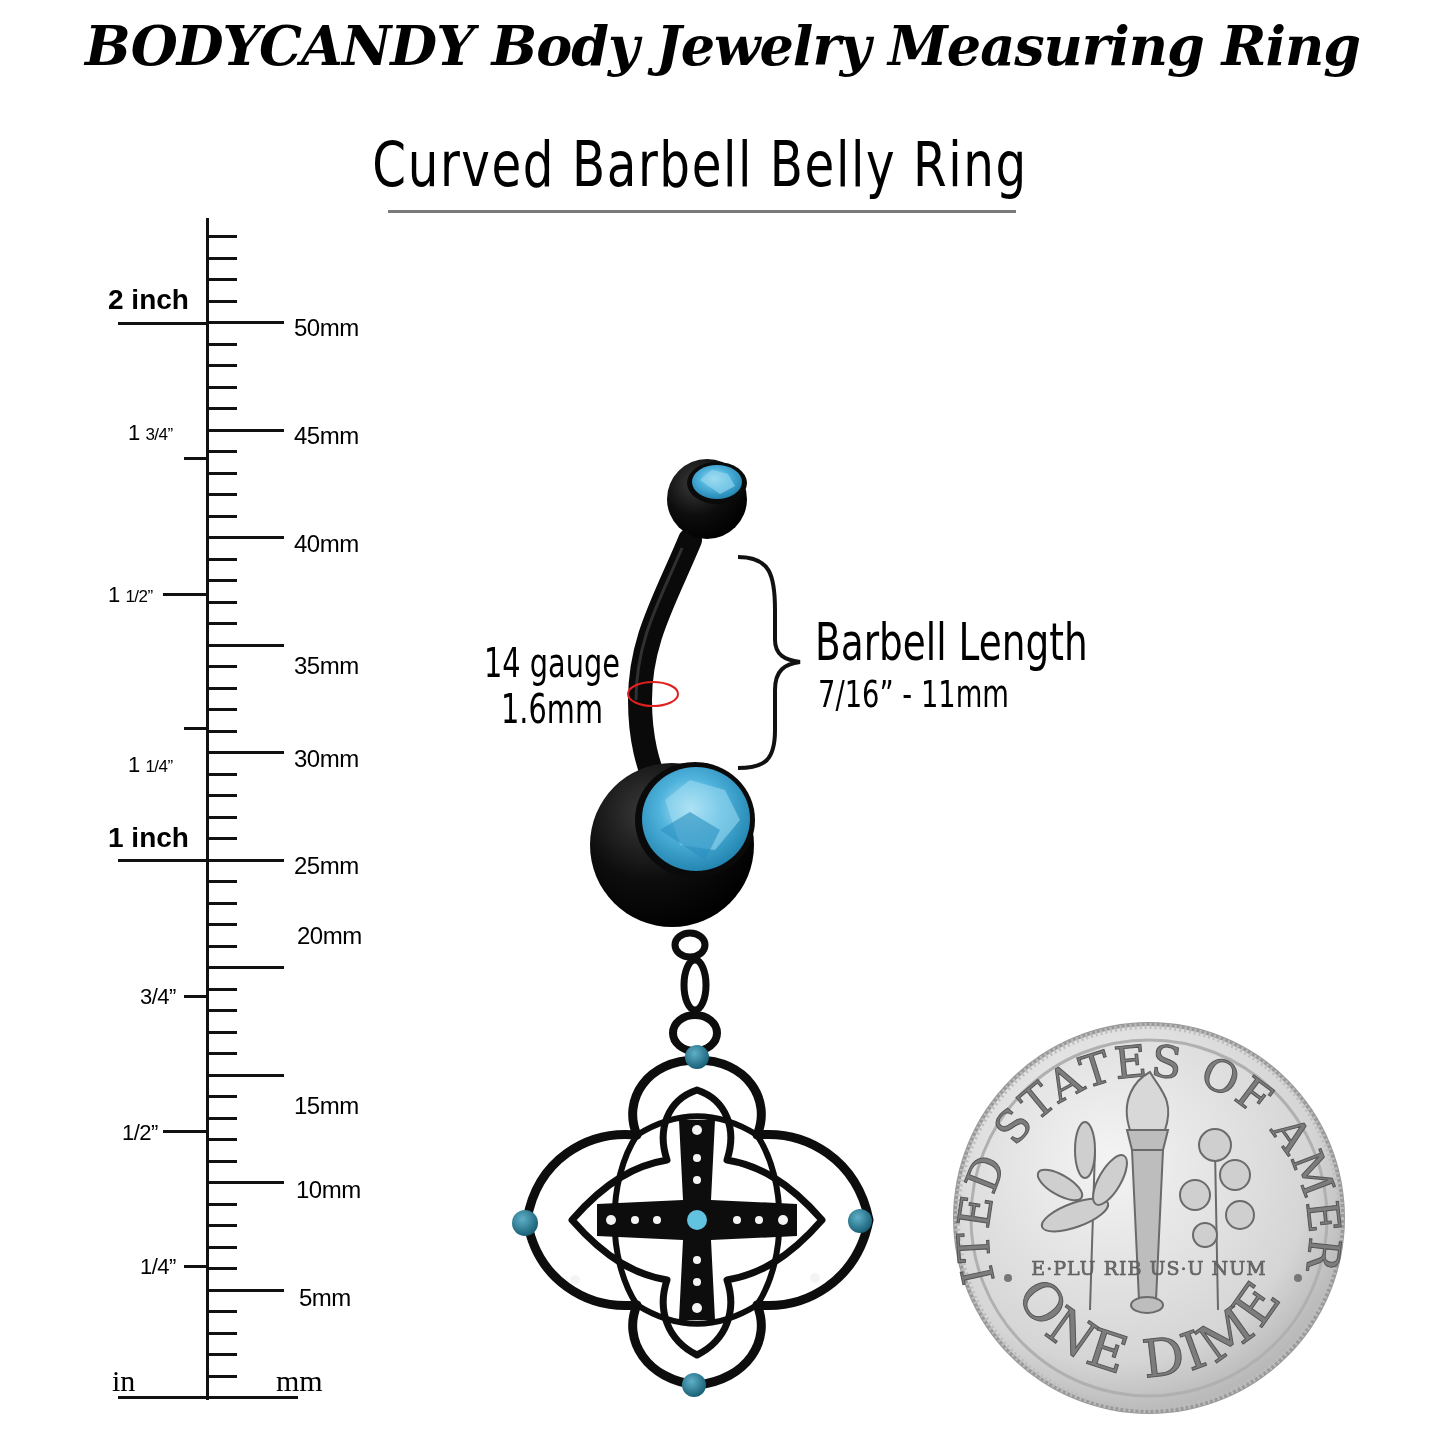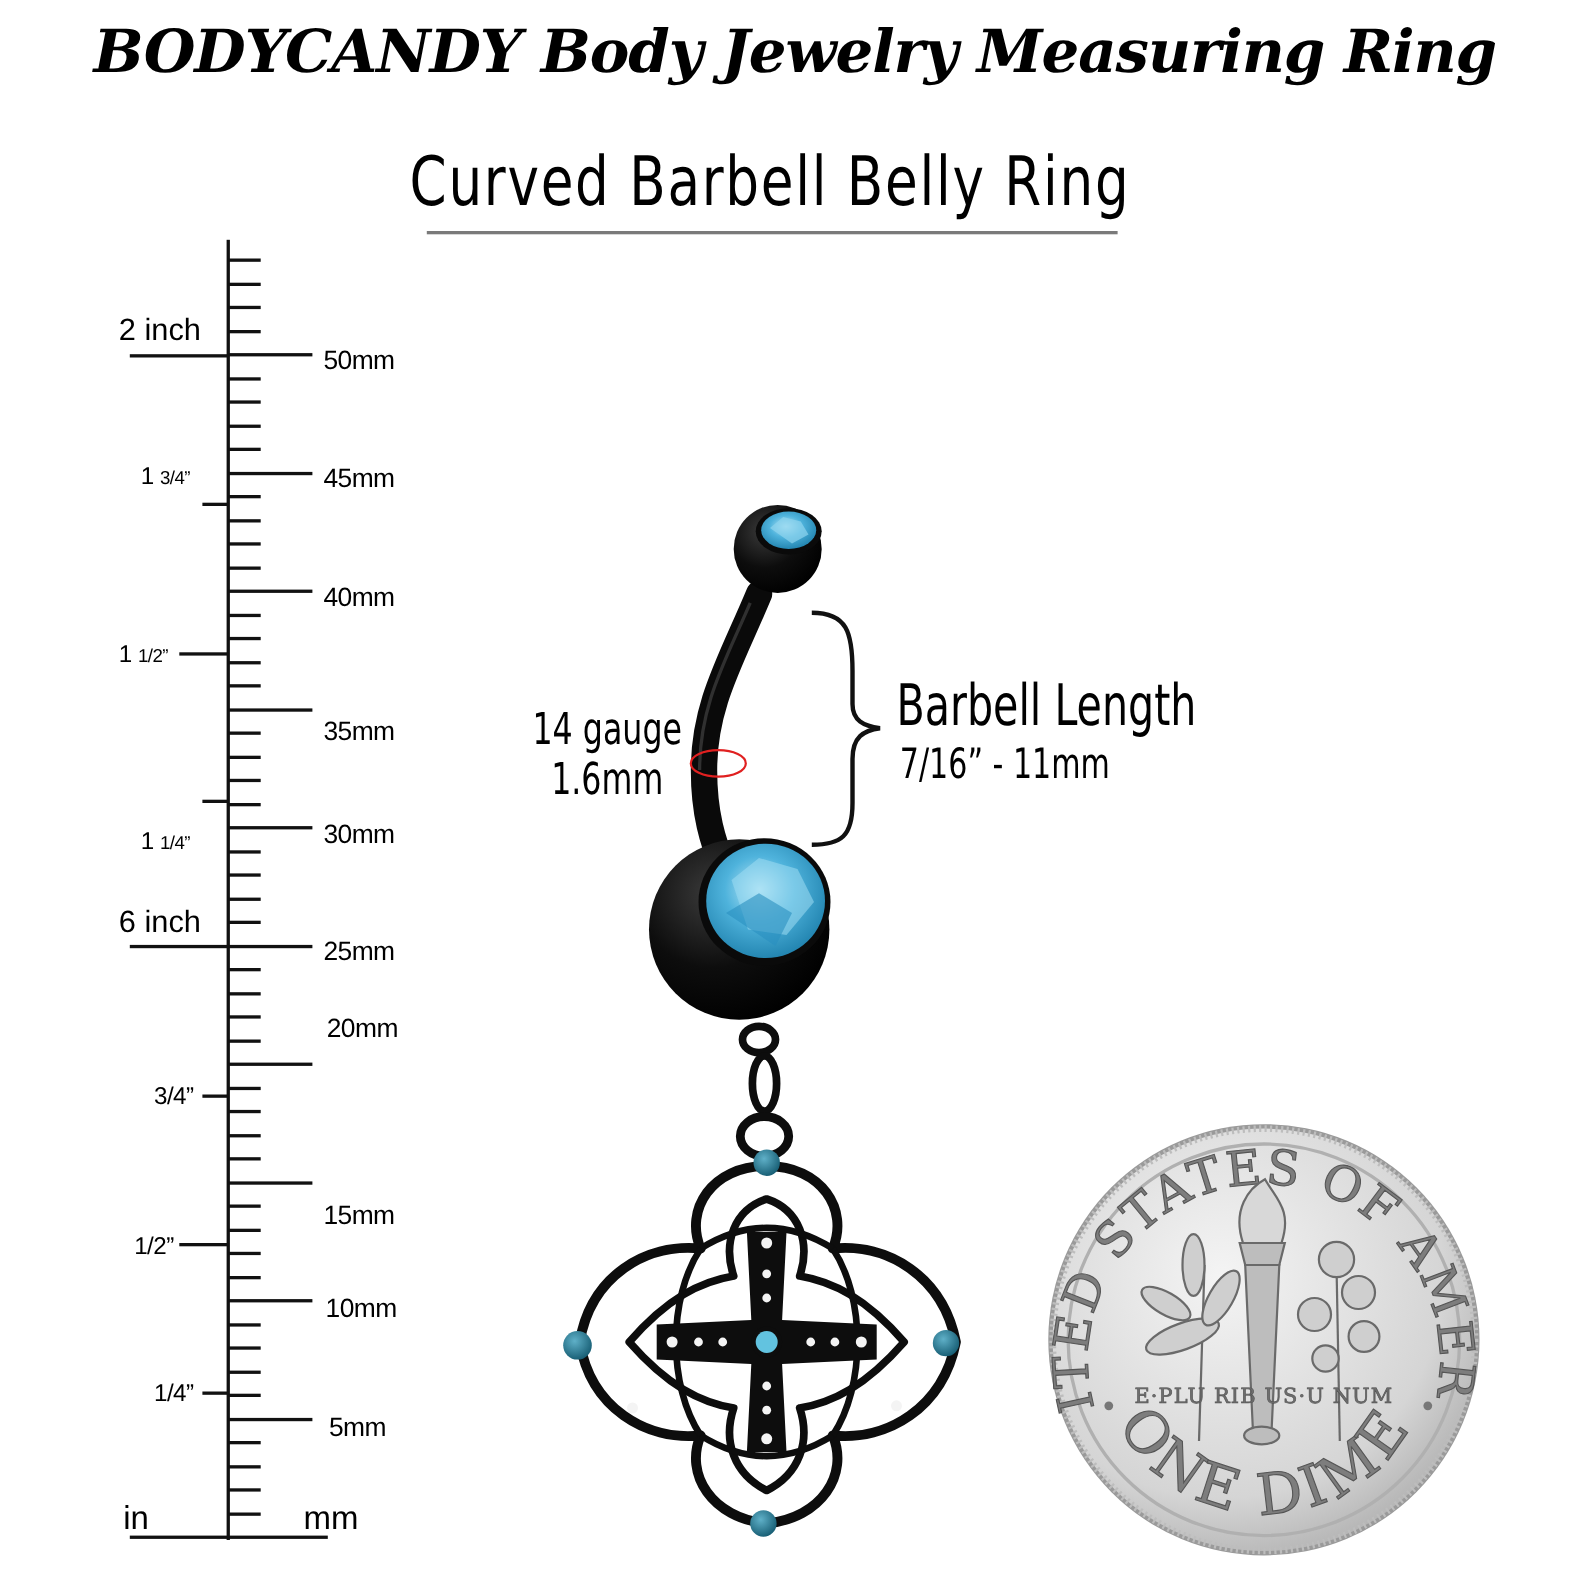--- a/index.html
+++ b/index.html
@@ -21,22 +21,22 @@
     }
 
     
     .ruler { position: absolute; left: 0; top: 0; width: 400px; height: 1445px; }
     .ruler-spine { position: absolute; left: 206px; top: 218px; width: 3px; height: 1182px; background: #111; }
     .ruler-base { position: absolute; left: 118px; top: 1396px; width: 180px; height: 3px; background: #111; }
     .tick { position: absolute; height: 3px; background: #111; }
     .mm-label { position: absolute; font-size: 24px; letter-spacing: -0.5px; }
     .in-label { position: absolute; font-size: 22px; letter-spacing: -0.5px; text-align: right; }
     .in-label small { font-size: 17px; }
-    .inch-big { position: absolute; font-size: 28px; }
-    .unit-label { position: absolute; font-size: 30px; }
+    .inch-big { position: absolute; font-size: 28px; font-weight: bold; }
+    .unit-label { position: absolute; font-size: 30px; font-family: Liberation Serif, serif; }
 
     
     .jewel-art { position: absolute; left: 0; top: 0; width: 1445px; height: 1445px; }
 
     .gauge-text {
       position: absolute; font-family: "DejaVu Sans", sans-serif; font-size: 40px;
       transform: scaleX(0.72); transform-origin: 0 0; line-height: 1.15; text-align: center;
     }
     .length-title {
       position: absolute; left: 815px; top: 612px; font-family: "DejaVu Sans", sans-serif;
@@ -131,21 +131,21 @@
   <div class="tick" style="left:184px;top:457px;width:24px"></div>
   <div class="in-label" style="left:128px;top:420px"><span>1</span> <small>3/4”</small></div>
 
   <div class="tick" style="left:163px;top:593px;width:45px"></div>
   <div class="in-label" style="left:108px;top:582px"><span>1</span> <small>1/2”</small></div>
 
   <div class="tick" style="left:184px;top:727px;width:24px"></div>
   <div class="in-label" style="left:128px;top:752px"><span>1</span> <small>1/4”</small></div>
 
   <div class="tick" style="left:118px;top:859px;width:90px"></div>
-  <div class="inch-big" style="left:108px;top:822px">6 inch</div>
+  <div class="inch-big" style="left:108px;top:822px">1 inch</div>
 
   <div class="tick" style="left:184px;top:995px;width:24px"></div>
   <div class="in-label" style="left:140px;top:984px">3/4”</div>
 
   <div class="tick" style="left:163px;top:1130px;width:45px"></div>
   <div class="in-label" style="left:122px;top:1120px">1/2”</div>
 
   <div class="tick" style="left:184px;top:1265px;width:24px"></div>
   <div class="in-label" style="left:140px;top:1254px">1/4”</div>
 

